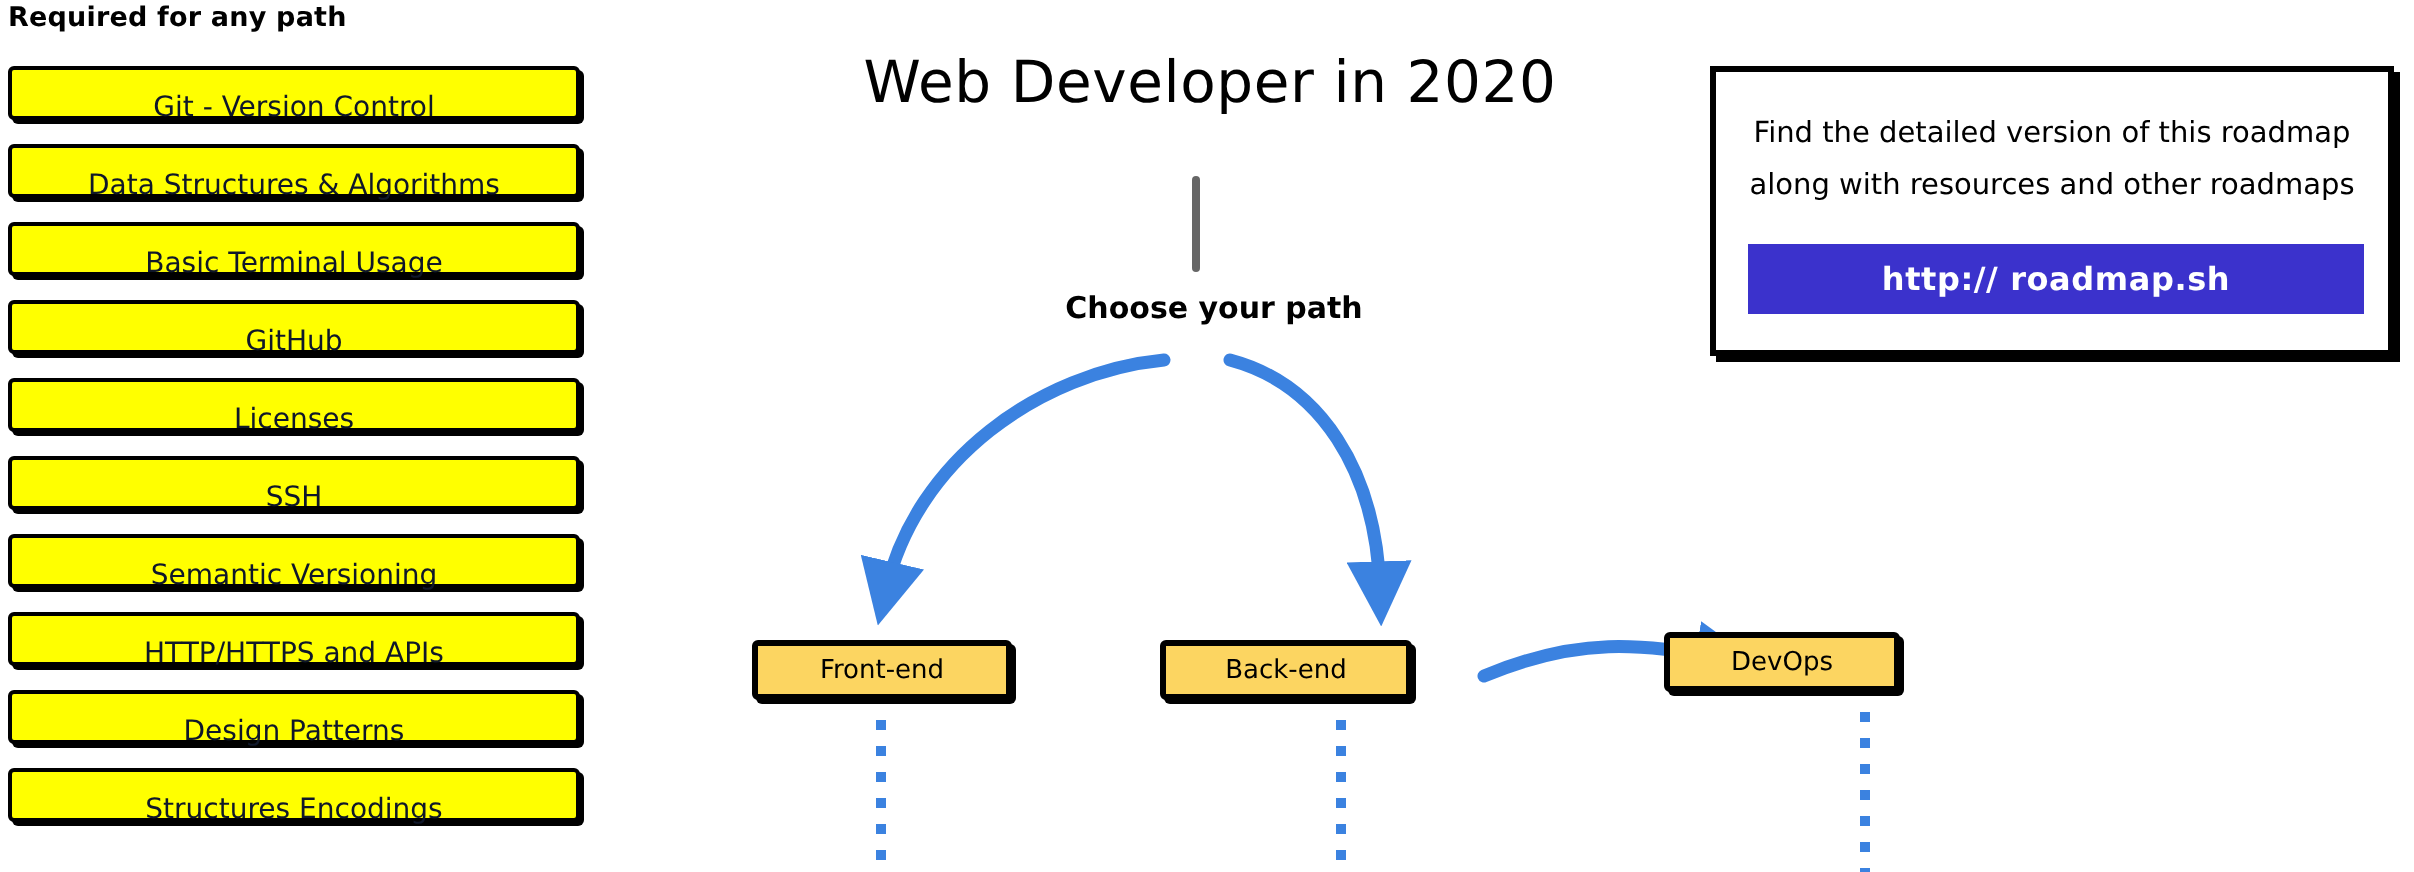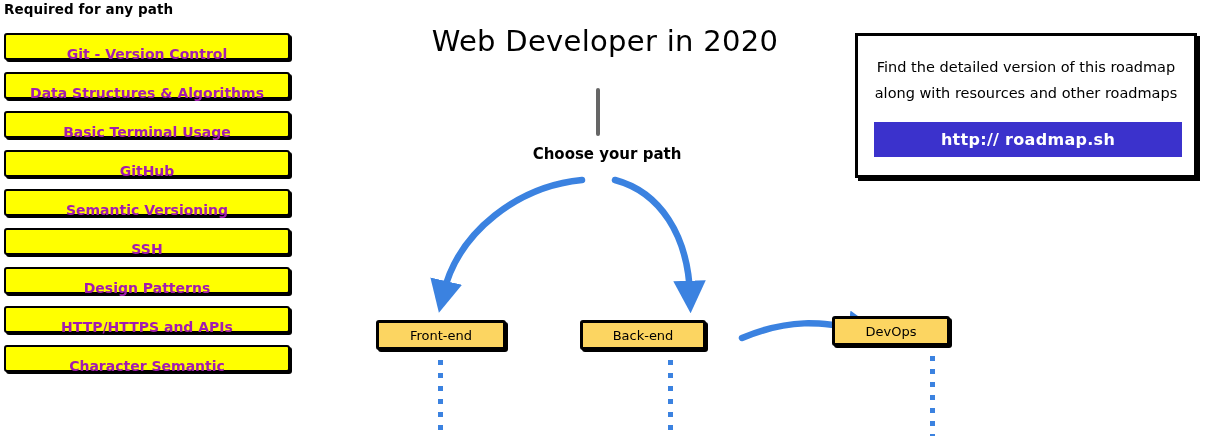--- a/index.html
+++ b/index.html
@@ -49,24 +49,24 @@
     background: #ffff00;
     border: 2.5px solid #000000;
     border-radius: 3px;
     box-shadow: 2px 2px 0 0 #000000;
     display: flex;
     align-items: center;
     justify-content: center;
   }
   .req-item-label {
     font-size: 14px;
-    font-weight: 700;
+    font-weight: 400;
     line-height: 1;
     white-space: nowrap;
-    color: #a21caf;
+    color: #0f172a;
     margin-top: 15px;
   }
 
   
   #title-block {
     position: absolute;
     left: 380px;
     top: 24px;
     width: 450px;
     text-align: center;
@@ -197,33 +197,36 @@
     <div class="req-item">
       <span class="req-item-label">Data Structures &amp; Algorithms</span>
     </div>
     <div class="req-item">
       <span class="req-item-label">Basic Terminal Usage</span>
     </div>
     <div class="req-item">
       <span class="req-item-label">GitHub</span>
     </div>
     <div class="req-item">
+      <span class="req-item-label">Licenses</span>
+    </div>
+    <div class="req-item">
+      <span class="req-item-label">SSH</span>
+    </div>
+    <div class="req-item">
       <span class="req-item-label">Semantic Versioning</span>
     </div>
     <div class="req-item">
-      <span class="req-item-label">SSH</span>
+      <span class="req-item-label">HTTP/HTTPS and APIs</span>
     </div>
     <div class="req-item">
       <span class="req-item-label">Design Patterns</span>
     </div>
     <div class="req-item">
-      <span class="req-item-label">HTTP/HTTPS and APIs</span>
-    </div>
-    <div class="req-item">
-      <span class="req-item-label">Character Semantic</span>
+      <span class="req-item-label">Structures Encodings</span>
     </div>
   </div>
 </div>
 
 <div id="title-block">
   <div id="roadmap-title">Web Developer in 2020</div>
 </div>
 
 <div id="stem-line"></div>
 

